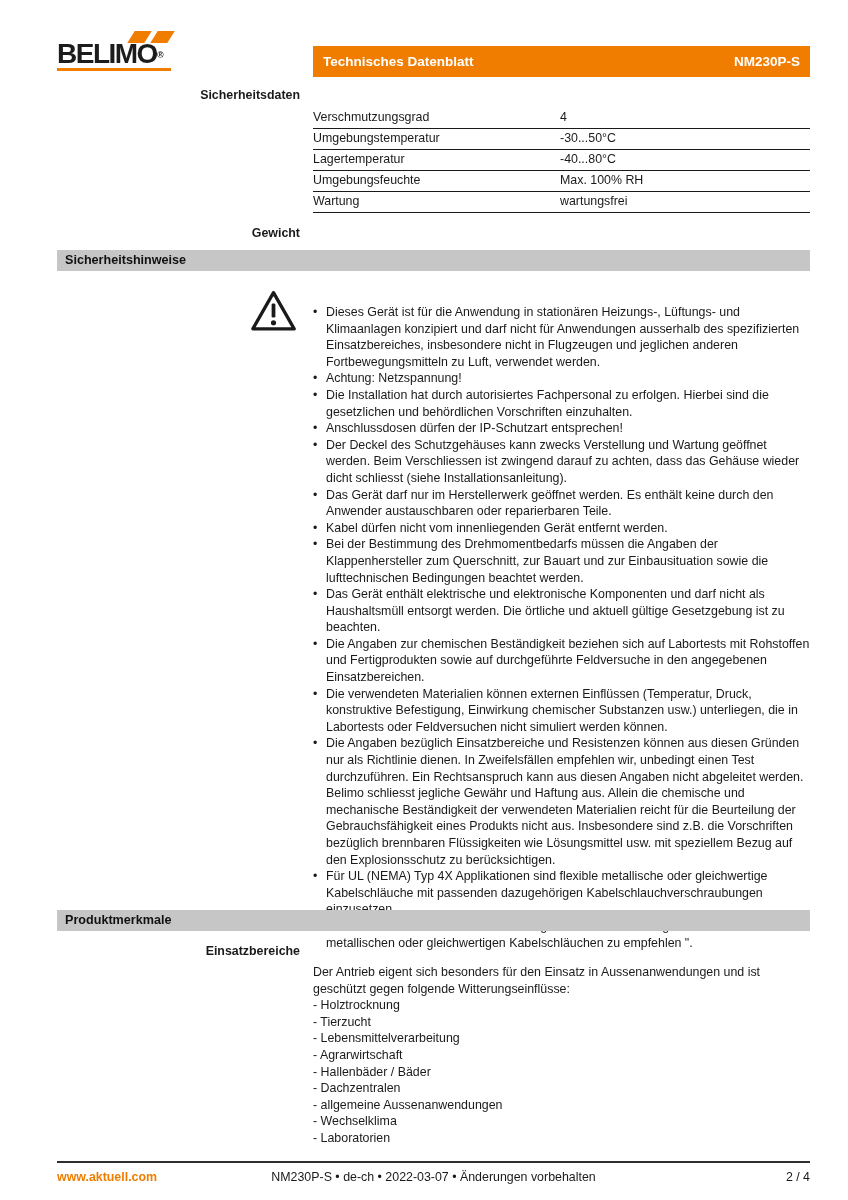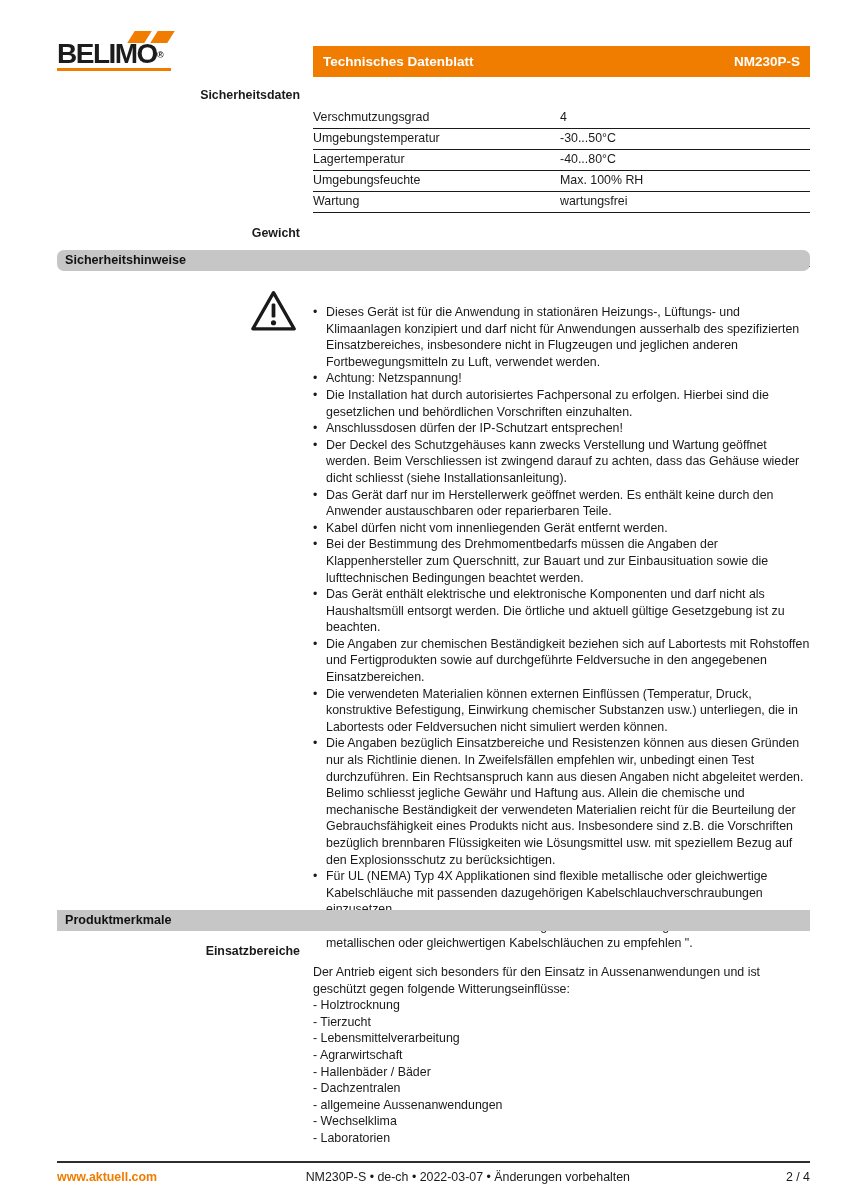--- a/index.html
+++ b/index.html
@@ -37,21 +37,21 @@
   .spec-group + .spec-group { margin-top:13px; }
   .trow { display:flex; border-bottom:1px solid #1a1a1a; padding:3px 0 4px; font-size:12.4px; line-height:13px; }
   .tlabel { width:247px; flex:none; }
   .tvalue { flex:1; }
 
   
   .section-bar {
     position:absolute; left:57px; width:753px; height:21px; background:#C6C6C6;
     font-size:12.6px; font-weight:bold; color:#111; line-height:21px; padding-left:8px;
   }
-  #bar-safety { top:250px;border-radius:7px; }
+  #bar-safety { top:250px; }
   #bar-product { top:910px; }
 
   
   #safety-notes { top:284px; }
   .warn-wrap { display:flex; justify-content:flex-end; padding-right:16px; padding-top:5px; }
   ul.notes { list-style:none; font-size:12.4px; line-height:16.6px; }
   ul.notes li { display:flex; }
   ul.notes .marker { width:13px; flex:none; }
   ul.notes .note-text { flex:1; }
 
@@ -60,21 +60,21 @@
   #product-section .main { font-size:12.4px; line-height:16.6px; }
   .list-line { white-space:pre; }
 
   
   #footer {
     position:absolute; left:57px; top:1161px; width:753px;
     border-top:2px solid #2e2e2e; padding-top:7px;
     display:flex; align-items:baseline; font-size:12.4px;
   }
   .footer-left { width:180px; flex:none; color:#F07D00; font-weight:bold; text-decoration:none; }
-  .footer-center { flex:1; text-align:right; color:#1a1a1a; }
+  .footer-center { flex:1; text-align:center; color:#1a1a1a; }
   .footer-right { width:180px; flex:none; text-align:right; }
 </style>
 </head>
 <body>
 
 <div class="page">
 
   <div id="logo">
     <div class="logo-slashes">
       <span class="logo-slash s1"></span>

